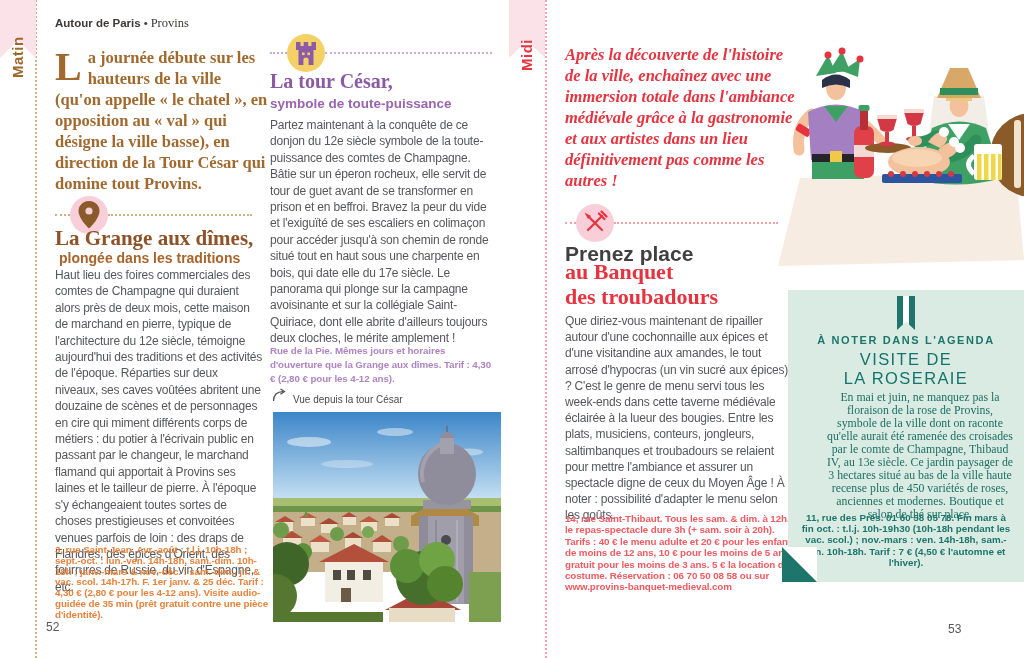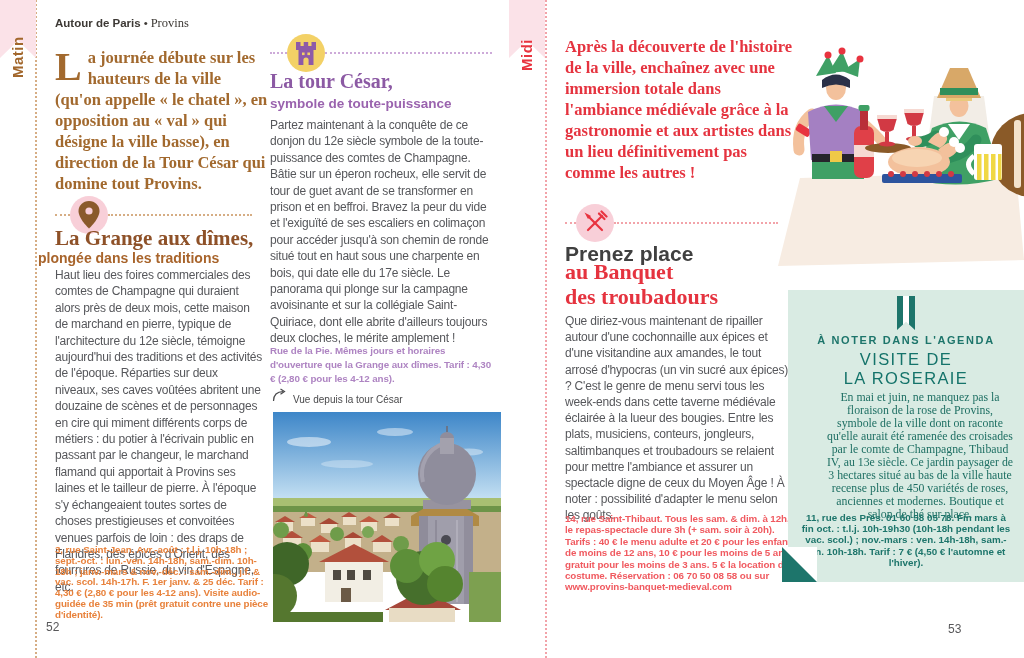--- a/index.html
+++ b/index.html
@@ -16,21 +16,21 @@
              font-weight:bold;font-size:15px;letter-spacing:.5px;height:62px;text-align:center;}
   
   .breadcrumb{position:absolute;left:55px;top:16px;font-size:11.5px;color:#3d3935;}
   .bc-bold{font-weight:bold;}
   .bc-sep{margin:0 3px;}
   .bc-serif{font-family:"Liberation Serif",serif;font-size:12.5px;text-align:center;}
   
   .lead{position:absolute;font-family:"Liberation Serif",serif;font-weight:bold;
         font-size:16.5px;line-height:21px;}
   .lead-left{left:55px;top:47px;width:214px;color:#a2692e;}
-  .lead-right{left:565px;top:36px;width:234px;color:#e5333f;}
+  .lead-right{left:565px;top:44px;width:234px;color:#e5333f;font-style:italic;}
   .dropcap{float:left;font-size:40px;line-height:34px;padding:3px 6px 0 0;}
   
   .divider{position:absolute;display:flex;align-items:center;height:38px;}
   .dots{height:0;border-top:2px dotted #d6ad84;}
   .dots.purple{border-top-color:#cdaad9;}
   .dots.red{border-top-color:#f2a3a9;}
   .dleft{width:15px;flex:none;}
   .dright{flex:1;}
   .iccircle{width:38px;height:38px;border-radius:50%;flex:none;display:flex;
             align-items:center;justify-content:center;}
@@ -82,21 +82,21 @@
     <div class="iccircle pink-bg">
       <svg width="26" height="30" viewBox="0 0 26 30">
         <path d="M13 1c-6 0-10.5 4.5-10.5 10 0 8 10.5 17.5 10.5 17.5S23.5 19 23.5 11C23.5 5.5 19 1 13 1z" fill="#8a5a2b"></path>
         <circle cx="13" cy="11" r="3.6" fill="#f8cfd8"></circle>
       </svg>
     </div>
     <div class="dots dright"></div>
   </div>
 
   <div class="sec-title" style="left:55px;top:226px;font-size:21px;color:#8e5128;">La Grange aux dîmes,</div>
-  <div class="sec-sub" style="left:38px;top:250px;font-size:14px;color:#a8642b;">plongée dans les traditions</div>
+  <div class="sec-sub" style="left:59px;top:250px;font-size:14px;color:#a8642b;">plongée dans les traditions</div>
   <div class="bodytxt" style="left:55px;top:267px;width:208px;">Haut lieu des foires commerciales des comtes de Champagne qui duraient alors près de deux mois, cette maison de marchand en pierre, typique de l'architecture du 12e siècle, témoigne aujourd'hui des traditions et des activités de l'époque. Réparties sur deux niveaux, ses caves voûtées abritent une douzaine de scènes et de personnages en cire qui miment différents corps de métiers : du potier à l'écrivain public en passant par le changeur, le marchand flamand qui apportait à Provins ses laines et le tailleur de pierre. À l'époque s'y échangeaient toutes sortes de choses prestigieuses et convoitées venues parfois de loin : des draps de Flandres, des épices d'Orient, des fourrures de Russie, du vin d'Espagne, etc.</div>
   <div class="infotxt" style="left:55px;top:545px;width:214px;color:#e8823c;">3, rue Saint-Jean. Avr.-août : t.l.j. 10h-18h ; sept.-oct. : lun.-ven. 14h-18h, sam.-dim. 10h-18h ; janv.-mars &amp; nov.-déc. : sam.-dim., j.f. &amp; vac. scol. 14h-17h. F. 1er janv. &amp; 25 déc. Tarif : 4,30 € (2,80 € pour les 4-12 ans). Visite audio-guidée de 35 min (prêt gratuit contre une pièce d'identité).</div>
 
   <div class="pagenum" style="left:46px;top:620px;">52</div>
 
   <div class="divider" style="left:270px;top:34px;width:222px;">
     <div class="dots purple dleft" style="width:17px;"></div>
     <div class="iccircle yellow-bg">
       <svg width="22" height="24" viewBox="0 0 22 24">
         <rect x="1" y="1" width="4.5" height="6" fill="#8d5aa8"></rect>

